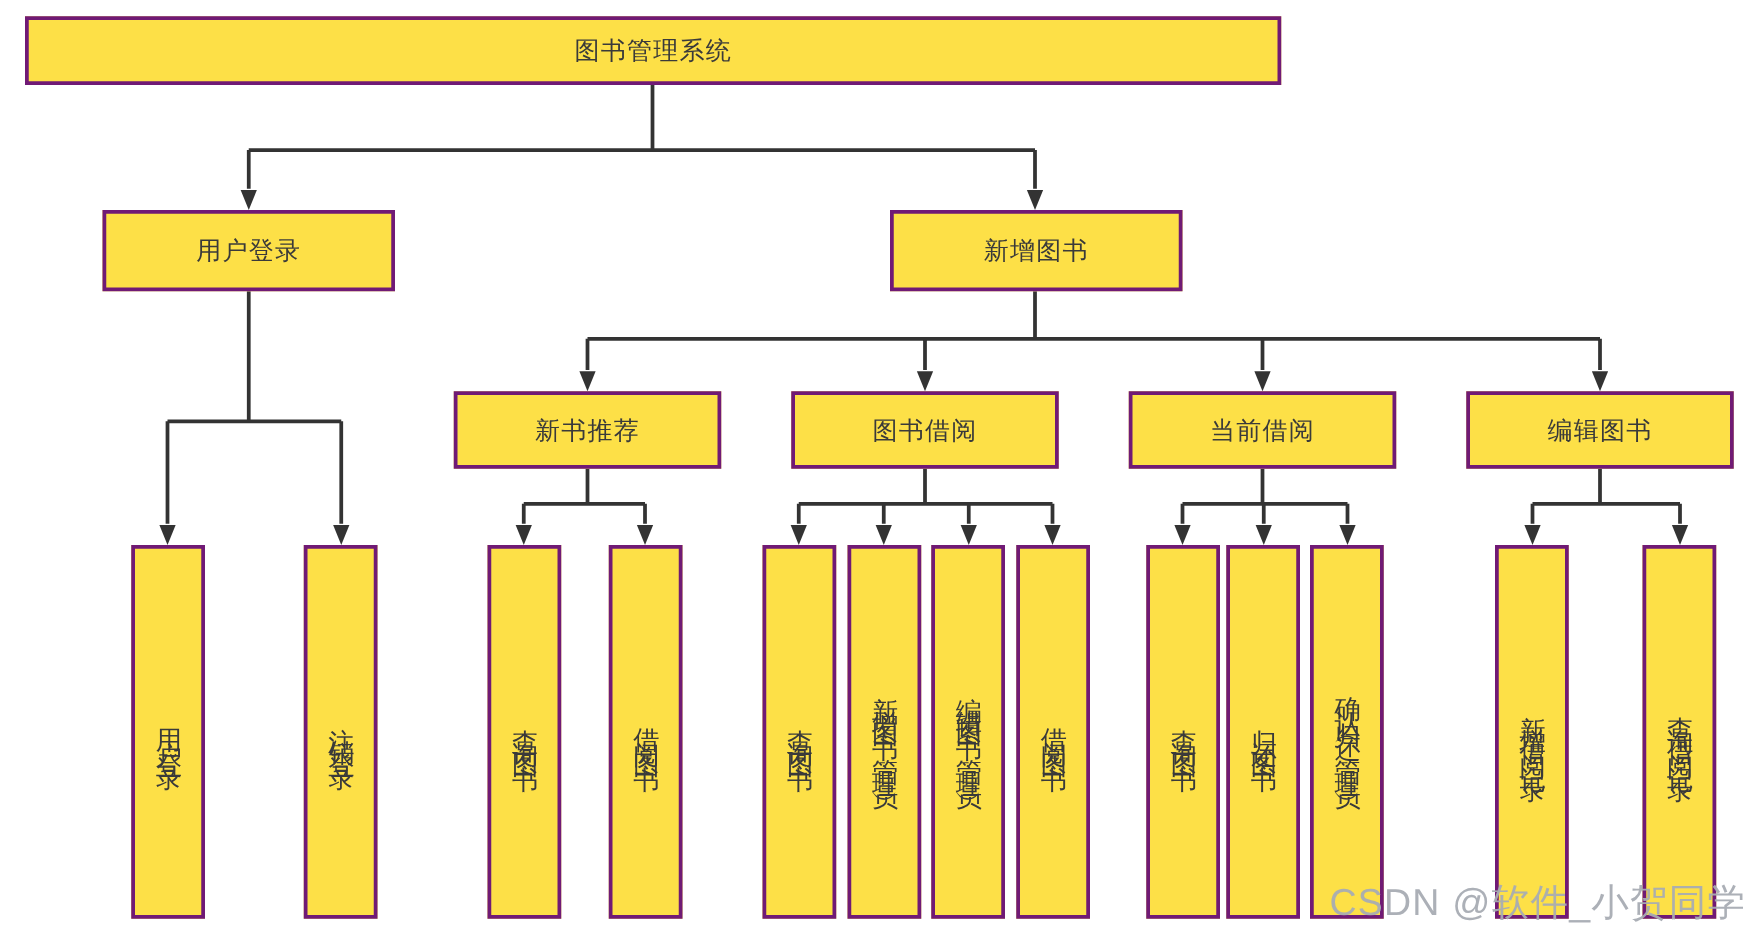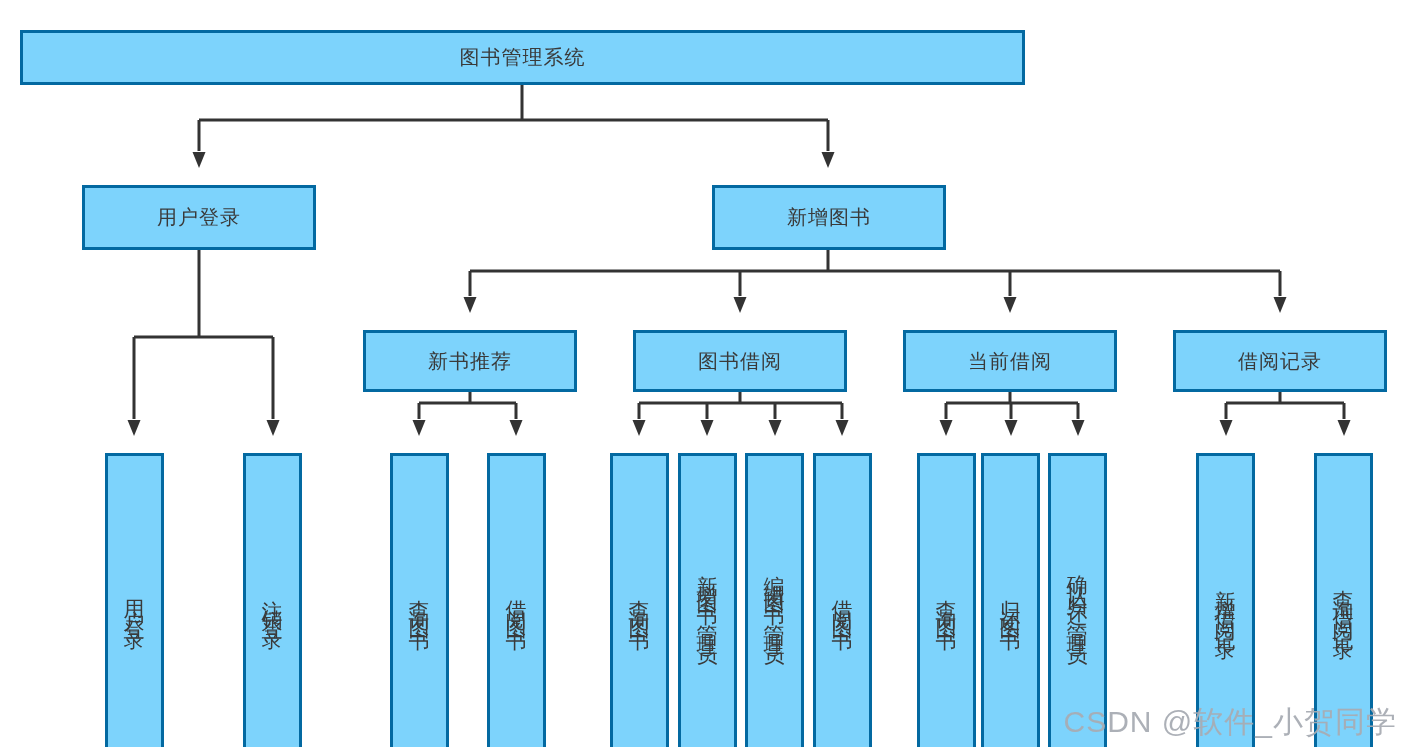--- a/index.html
+++ b/index.html
@@ -8,28 +8,27 @@
     position:relative;
     width:1405px;height:747px;
     background:#ffffff;
     font-family:"Liberation Sans","DejaVu Sans",sans-serif;
     color:#3a3a3a;
     overflow:hidden;
   }
   #connectors{position:absolute;left:0;top:0;width:1405px;height:747px;}
   .node{
     position:absolute;
-    border:3px solid #0369a1;
-    background:#7dd3fc;
+    border:3px solid #701a75;
+    background:#fde047;
     display:flex;align-items:center;justify-content:center;
     text-align:center;
     font-size:20px;
     letter-spacing:1px;
     z-index:2;
-    margin-top:17px;
   }
   .root{left:20px;top:13px;width:1005px;height:55px;}
   .lvl2{top:168px;width:234px;height:65px;}
   .lvl3{top:313px;width:214px;height:62px;}
   .vbox{top:436px;width:59px;height:299px;position:absolute;}
   .vbox .vtext{
     position:absolute;left:50%;top:50%;
     transform:translate(-50%,-50%);
     writing-mode:vertical-rl;
     text-orientation:mixed;
@@ -105,21 +104,21 @@
   <div class="node lvl3" style="left:363px;">
     <span>新书推荐</span>
   </div>
   <div class="node lvl3" style="left:633px;">
     <span>图书借阅</span>
   </div>
   <div class="node lvl3" style="left:903px;">
     <span>当前借阅</span>
   </div>
   <div class="node lvl3" style="left:1173px;">
-    <span>借阅记录</span>
+    <span>编辑图书</span>
   </div>
 
   <div class="node vbox" style="left:105px;">
     <span class="vtext">用户登录</span>
   </div>
   <div class="node vbox" style="left:243px;">
     <span class="vtext">注销登录</span>
   </div>
 
   <div class="node vbox" style="left:390px;">

